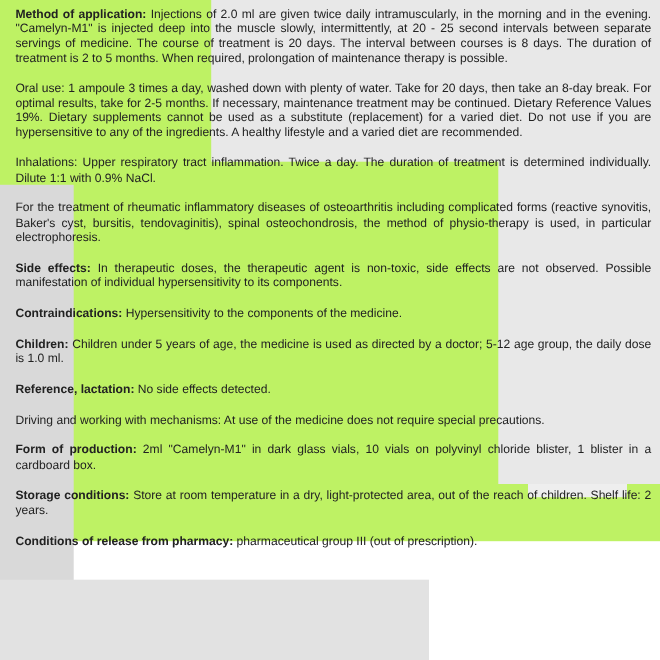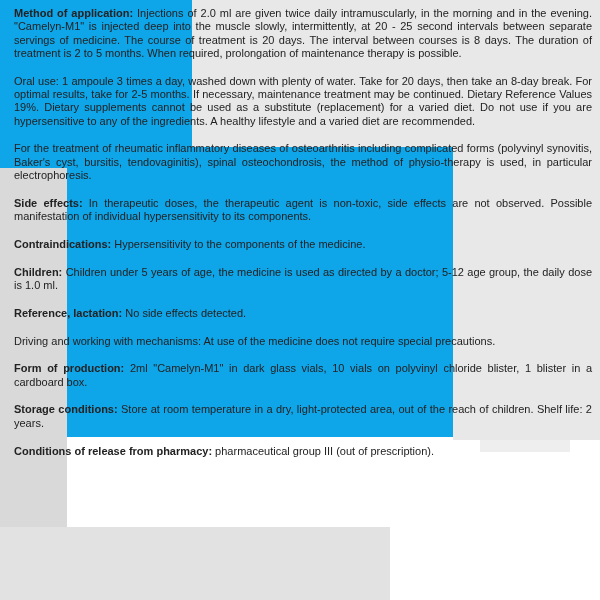--- a/index.html
+++ b/index.html
@@ -4,22 +4,22 @@
 <style>
   html, body { margin: 0; padding: 0; }
   body {
     width: 600px; height: 600px;
     font-family: "Liberation Sans", sans-serif;
     background: #ffffff;
     overflow: hidden;
   }
   .page {
     position: relative;
-    width: 600px; height: 437px;
-    background: #0ea5e9;
+    width: 600px; height: 492px;
+    background: #bef264;
   }
   .patch {
     position: absolute;
     z-index: 0;
   }
   .doc-body {
     position: absolute;
     z-index: 1;
     left: 14px; top: 7px;
     width: 578px;
@@ -41,21 +41,22 @@
   <div id="patch-layer">
       <div class="patch" style="left: 192px; top: 0px; width: 408px; height: 147px; background: rgb(232, 232, 232);"></div>
       <div class="patch" style="left: 453px; top: 0px; width: 147px; height: 440px; background: rgb(232, 232, 232);"></div>
       <div class="patch" style="left: 480px; top: 440px; width: 90px; height: 12px; background: rgb(238, 238, 238);"></div>
       <div class="patch" style="left: 0px; top: 168px; width: 67px; height: 432px; background: rgb(217, 217, 217);"></div>
       <div class="patch" style="left: 0px; top: 527px; width: 390px; height: 73px; background: rgb(226, 226, 226);"></div>
     </div>
   <div class="doc-body" id="doc-body" style="color: rgb(34, 34, 34);">
       <p class="para"><b>Method of application: </b>Injections of 2.0 ml are given twice daily intramuscularly, in the morning and in the evening. "Camelyn-M1" is injected deep into the muscle slowly, intermittently, at 20 - 25 second intervals between separate servings of medicine. The course of treatment is 20 days. The interval between courses is 8 days. The duration of treatment is 2 to 5 months.  When required, prolongation of maintenance therapy is possible.</p>
       <p class="para">Oral use: 1 ampoule 3 times a day, washed down with plenty of water. Take for 20 days, then take an 8-day break. For optimal results, take for 2-5 months. If necessary, maintenance treatment may be continued. Dietary Reference Values 19%. Dietary supplements cannot be used as a substitute (replacement) for a varied diet. Do not use if you are hypersensitive to any of the ingredients. A healthy lifestyle and a varied diet are recommended.</p>
-      <p class="para">For the treatment of rheumatic inflammatory diseases of osteoarthritis including complicated forms (polyvinyl synovitis, Baker's cyst, bursitis, tendovaginitis), spinal osteochondrosis, the method of physio-therapy is used, in particular electrophoresis.</p>
+      <p class="para">Inhalations: Upper respiratory tract inflammation. Twice a day. The duration of treatment is determined individually. Dilute 1:1 with 0.9% NaCl.</p>
+      <p class="para">For the treatment of rheumatic inflammatory diseases of osteoarthritis including complicated forms (reactive synovitis, Baker's cyst, bursitis, tendovaginitis), spinal osteochondrosis, the method of physio-therapy is used, in particular electrophoresis.</p>
       <p class="para"><b>Side effects: </b>In therapeutic doses, the therapeutic agent is non-toxic, side effects are not observed. Possible manifestation of individual hypersensitivity to its components.</p>
       <p class="para"><b>Contraindications: </b>Hypersensitivity to the components of the medicine.</p>
       <p class="para"><b>Children: </b>Children under 5 years of age, the medicine is used as directed by a doctor; 5-12 age group, the daily dose is 1.0 ml.</p>
       <p class="para"><b>Reference, lactation: </b>No side effects detected.</p>
       <p class="para">Driving and working with mechanisms: At use of the medicine does not require special precautions.</p>
       <p class="para"><b>Form of production: </b>2ml "Camelyn-M1" in dark glass vials, 10 vials on polyvinyl chloride blister, 1 blister in a cardboard box.</p>
       <p class="para"><b>Storage conditions: </b>Store at room temperature in a dry, light-protected area, out of the reach of children. Shelf life: 2 years.</p>
       <p class="para"><b>Conditions of release from pharmacy: </b>pharmaceutical group III (out of prescription).</p>
     </div>
 </div>

